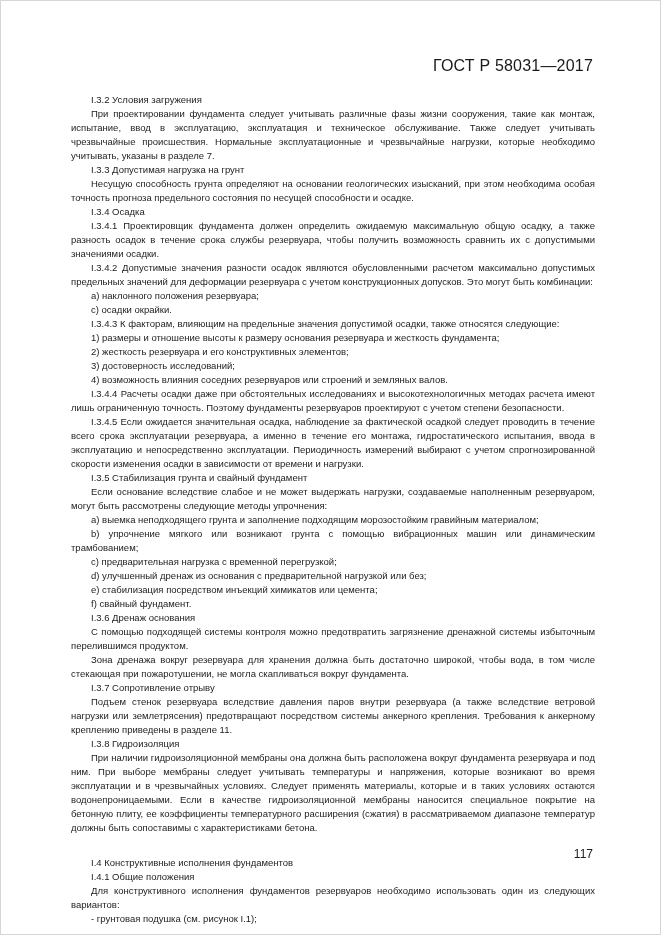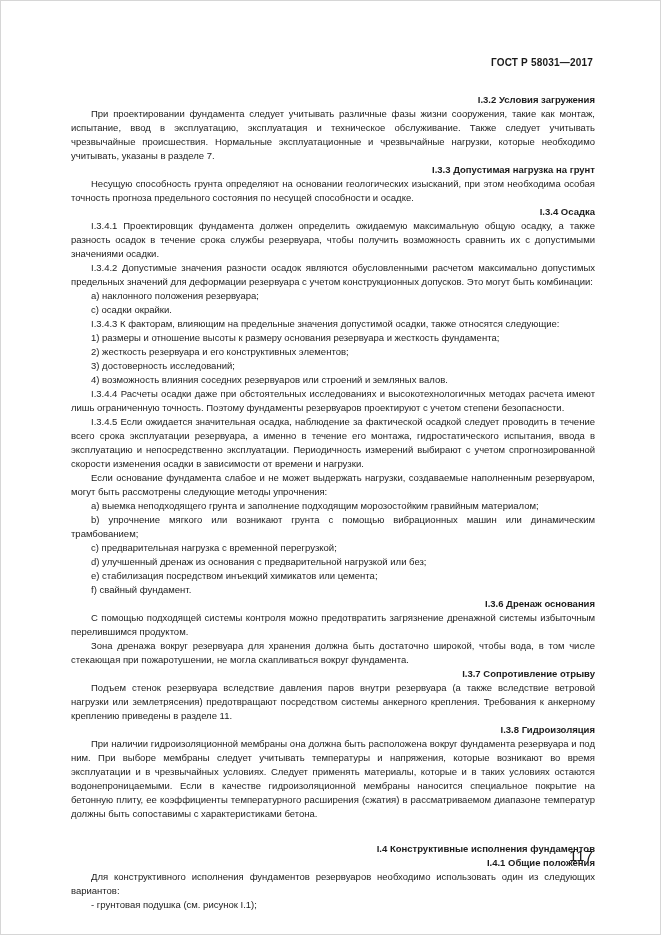--- a/index.html
+++ b/index.html
@@ -14,53 +14,53 @@
     height: 935px;
     box-sizing: border-box;
     background: #ffffff;
     border: 1px solid #d6d6d6;
     overflow: hidden;
   }
   .doc-header {
     position: absolute;
     top: 56px;
     right: 67px;
-    font-size: 10px;
-    font-weight: bold;
+    font-size: 16px;
+    font-weight: normal;
     color: #1a1a1a;
     letter-spacing: 0.2px;
     margin-left: 32px;
   }
   .doc-body {
     position: absolute;
     top: 92px;
     left: 70px;
     width: 524px;
     color: #1c1c1c;
     font-size: 9.5px;
     line-height: 14px;
     text-align: justify;
   }
   .doc-body p {
     margin: 0;
     padding: 0;
     text-indent: 20px;
   }
   .doc-body p.heading {
-    font-weight: bold;
-    text-align: right;
+    font-weight: normal;
+    text-align: left;
   }
   .doc-body p.section-heading {
     margin-top: 21px;
   }
   .page-number {
     position: absolute;
     top: 846px;
     right: 67px;
-    font-size: 15px;
+    font-size: 12px;
     color: #1c1c1c;
   }
 </style>
 </head>
 <body>
 
 <div class="page">
   <div class="doc-header">ГОСТ Р 58031—2017</div>
 
   <div class="doc-body">
@@ -73,21 +73,22 @@
       <p class="para">I.3.4.2 Допустимые значения разности осадок являются обусловленными расчетом максимально допустимых предельных значений для деформации резервуара с учетом конструкционных допусков. Это могут быть комбинации:</p>
       <p class="para">a) наклонного положения резервуара;</p>
       <p class="para">c) осадки окрайки.</p>
       <p class="para">I.3.4.3 К факторам, влияющим на предельные значения допустимой осадки, также относятся следующие:</p>
       <p class="para">1) размеры и отношение высоты к размеру основания резервуара и жесткость фундамента;</p>
       <p class="para">2) жесткость резервуара и его конструктивных элементов;</p>
       <p class="para">3) достоверность исследований;</p>
       <p class="para">4) возможность влияния соседних резервуаров или строений и земляных валов.</p>
       <p class="para">I.3.4.4 Расчеты осадки даже при обстоятельных исследованиях и высокотехнологичных методах расчета имеют лишь ограниченную точность. Поэтому фундаменты резервуаров проектируют с учетом степени безопасности.</p>
       <p class="para">I.3.4.5 Если ожидается значительная осадка, наблюдение за фактической осадкой следует проводить в течение всего срока эксплуатации резервуара, а именно в течение его монтажа, гидростатического испытания, ввода в эксплуатацию и непосредственно эксплуатации. Периодичность измерений выбирают с учетом спрогнозированной скорости изменения осадки в зависимости от времени и нагрузки.</p>
-      <p class="para">Если основание фундамента слабое и не может выдержать нагрузки, создаваемые наполненным резервуаром, могут быть рассмотрены следующие методы упрочнения:</p>
+      <p class="heading">I.3.5 Стабилизация грунта и свайный фундамент</p>
+      <p class="para">Если основание вследствие слабое и не может выдержать нагрузки, создаваемые наполненным резервуаром, могут быть рассмотрены следующие методы упрочнения:</p>
       <p class="para">a) выемка неподходящего грунта и заполнение подходящим морозостойким гравийным материалом;</p>
       <p class="para">b) упрочнение мягкого или возникают грунта с помощью вибрационных машин или динамическим трамбованием;</p>
       <p class="para">c) предварительная нагрузка с временной перегрузкой;</p>
       <p class="para">d) улучшенный дренаж из основания с предварительной нагрузкой или без;</p>
       <p class="para">e) стабилизация посредством инъекций химикатов или цемента;</p>
       <p class="para">f) свайный фундамент.</p>
       <p class="heading">I.3.6 Дренаж основания</p>
       <p class="para">С помощью подходящей системы контроля можно предотвратить загрязнение дренажной системы избыточным перелившимся продуктом.</p>
       <p class="para">Зона дренажа вокруг резервуара для хранения должна быть достаточно широкой, чтобы вода, в том числе стекающая при пожаротушении, не могла скапливаться вокруг фундамента.</p>
       <p class="heading">I.3.7 Сопротивление отрыву</p>

